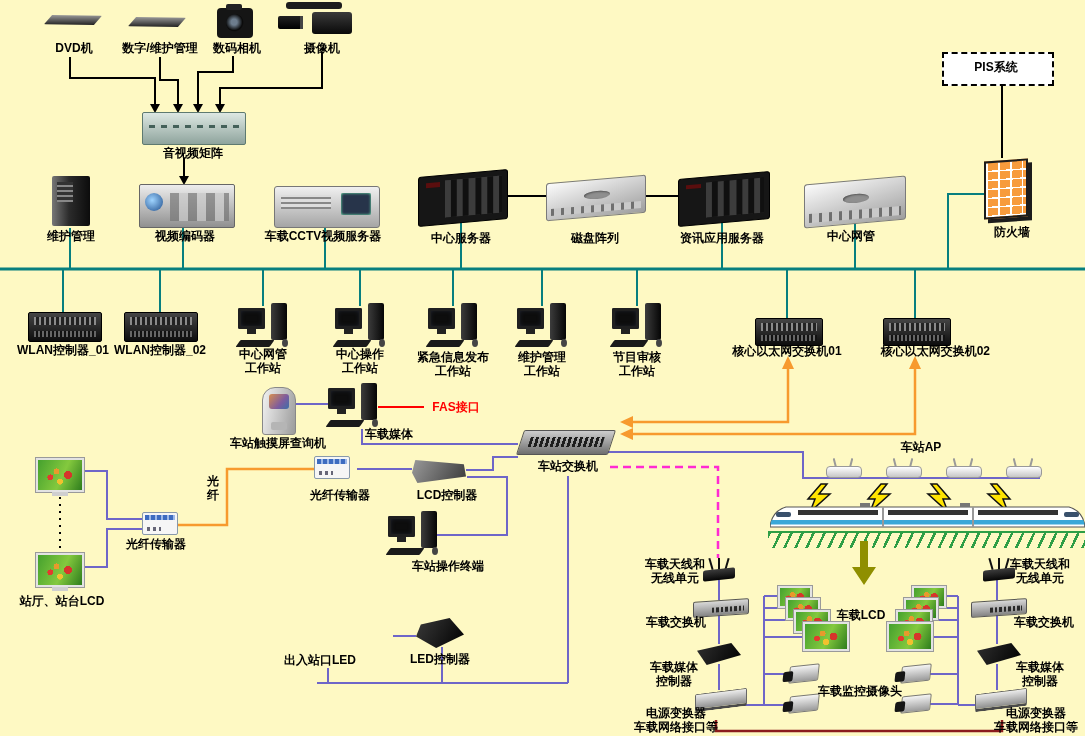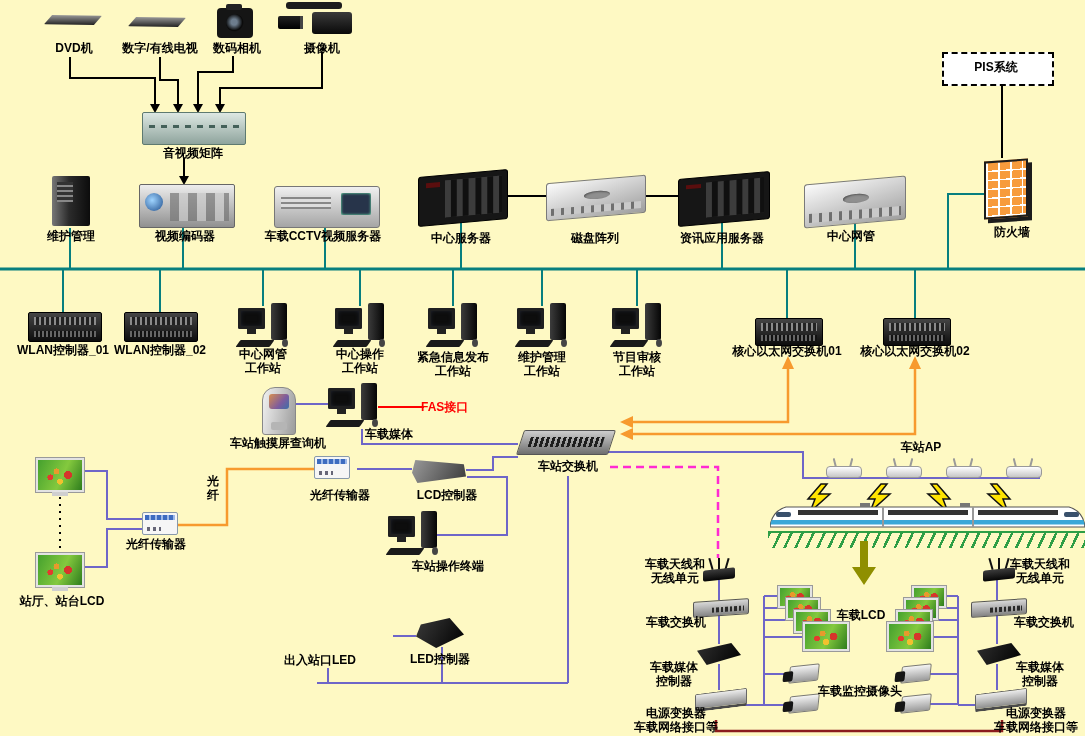--- a/index.html
+++ b/index.html
@@ -11,21 +11,21 @@
   .wp{stroke:var(--c-purple);fill:none;}
   .wo{stroke:var(--c-orange);fill:none;}
   .wm{stroke:var(--c-magenta);fill:none;}
   .wr{stroke:var(--c-red);fill:none;}
   .wd{stroke:var(--c-maroon);fill:none;}
   .fb{fill:var(--c-black);stroke:none;}
   .fo{fill:var(--c-orange);stroke:none;}
   .bolt{fill:var(--c-yellow);stroke:#111;stroke-width:1.5;}
   .lbl{position:absolute;font-size:12px;font-weight:bold;color:#000;line-height:1.18;
        text-align:center;white-space:pre-line;}
-  .lbl.red{color:var(--c-red);text-align:left;}
+  .lbl.red{color:var(--c-red);text-align:center;}
   .dev{position:absolute;}
   
   .d-flat{height:10px;background:linear-gradient(#9a9a9a,#222);clip-path:polygon(14% 0,100% 8%,86% 100%,0 92%);border-radius:2px;}
   
   .d-dslr{background:#151515;border-radius:4px;}
   .d-dslr .lens{position:absolute;left:50%;top:50%;width:18px;height:18px;margin:-9px 0 0 -9px;border-radius:50%;background:radial-gradient(circle at 45% 45%,#6d7d8d 0 3px,#0a0a0a 60%,#333);}
   .d-dslr .top{position:absolute;left:9px;top:-4px;width:16px;height:6px;background:#222;border-radius:2px;}
   
   .d-cc .body{position:absolute;right:2px;top:10px;width:40px;height:22px;background:linear-gradient(#3a3a3a,#090909);border-radius:3px;}
   .d-cc .lens{position:absolute;left:0;top:14px;width:22px;height:13px;background:linear-gradient(#222,#000);border-radius:2px 0 0 2px;border-right:3px solid #444;}
@@ -216,21 +216,21 @@
   <div class="dev d-dslr" style="left:217px;top:8px;width:36px;height:30px;">
     <div class="lens"></div>
     <div class="top"></div>
   </div>
   <div class="dev d-cc" style="left:278px;top:2px;width:76px;height:40px;">
     <div class="handle"></div>
     <div class="lens"></div>
     <div class="body"></div>
   </div>
   <div class="lbl" style="left:34px;top:41px;width:80px;">DVD机</div>
-  <div class="lbl" style="left:110px;top:41px;width:100px;">数字/有线电视</div>
+  <div class="lbl" style="left:110px;top:41px;width:100px;">数字/维护管理</div>
   <div class="lbl" style="left:197px;top:41px;width:80px;">数码相机</div>
   <div class="lbl" style="left:282px;top:41px;width:80px;">摄像机</div>
 
   <div class="dev d-matrix" style="left:142px;top:112px;width:102px;height:31px;"></div>
   <div class="lbl" style="left:143px;top:146px;width:100px;">音视频矩阵</div>
 
   <div class="dev d-tower" style="left:52px;top:176px;width:38px;height:50px;"></div>
   <div class="dev d-enc" style="left:139px;top:184px;width:94px;height:42px;"></div>
   <div class="dev d-cctv" style="left:274px;top:186px;width:104px;height:40px;"></div>
   <div class="dev d-bsrv" style="left:418px;top:173px;width:88px;height:48px;"></div>
@@ -297,21 +297,21 @@
   <div class="lbl" style="left:393px;top:350px;width:120px;">紧急信息发布
 工作站</div>
   <div class="lbl" style="left:492px;top:350px;width:100px;">维护管理
 工作站</div>
   <div class="lbl" style="left:587px;top:350px;width:100px;">节目审核
 工作站</div>
 
   <div class="dev d-dsw" style="left:755px;top:318px;width:66px;height:26px;"></div>
   <div class="dev d-dsw" style="left:883px;top:318px;width:66px;height:26px;"></div>
   <div class="lbl" style="left:712px;top:344px;width:150px;">核心以太网交换机01</div>
-  <div class="lbl" style="left:840px;top:344px;width:150px;">核心以太网交换机02</div>
+  <div class="lbl" style="left:840px;top:344px;width:150px;text-align:right;">核心以太网交换机02</div>
 
   <div class="dev d-kiosk" style="left:262px;top:387px;width:32px;height:46px;"></div>
   <div class="dev d-ws" style="left:328px;top:383px;width:52px;height:46px;">
       <div class="mon"></div>
       <div class="stand"></div>
       <div class="twr"></div>
       <div class="kbd"></div>
       <div class="mou"></div>
     </div>
   <div class="lbl" style="left:218px;top:436px;width:120px;">车站触摸屏查询机</div>

